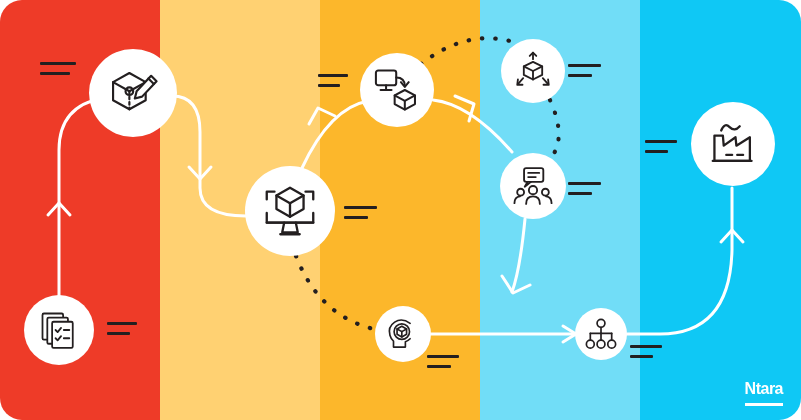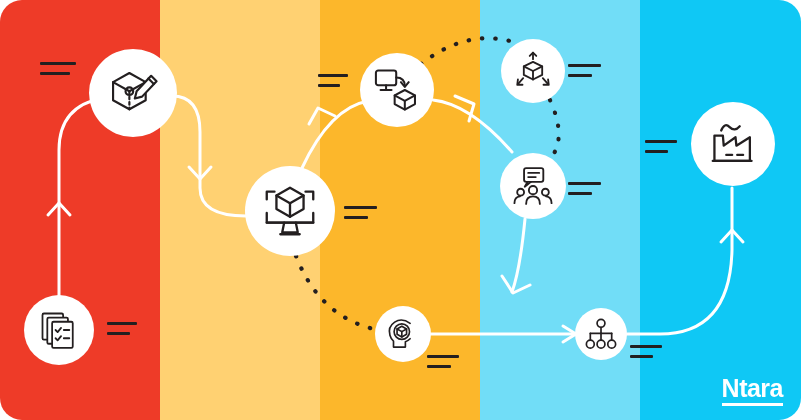--- a/index.html
+++ b/index.html
@@ -9,21 +9,21 @@
   .panel{position:absolute;top:0;height:100%;}
   #p0{left:0;width:160px;}
   #p1{left:160px;width:160px;}
   #p2{left:320px;width:160px;}
   #p3{left:480px;width:160px;}
   #p4{left:640px;width:161px;}
   svg.layer{position:absolute;left:0;top:0;width:801px;height:420px;overflow:visible;}
   .node{position:absolute;border-radius:50%;background:#ffffff;display:flex;align-items:center;justify-content:center;}
   .node svg{display:block;}
   .logo{position:absolute;right:18px;bottom:14px;color:#ffffff;font-weight:bold;letter-spacing:-0.5px;}
-  .logo .word{font-size:25px;line-height:25px;display:block;}
+  .logo .word{font-size:16px;line-height:25px;display:block;}
   .logo .bar{display:block;height:3px;background:#ffffff;margin-top:2px;width:100%;}
   .dash-grp{position:absolute;}
   .dash-grp i{display:block;background:#231f20;border-radius:1px;}
   .dash-grp i.l1{height:3px;}
   .dash-grp i.l2{height:3px;margin-top:7px;}
 </style>
 </head>
 <body>
 
 <div id="stage">

